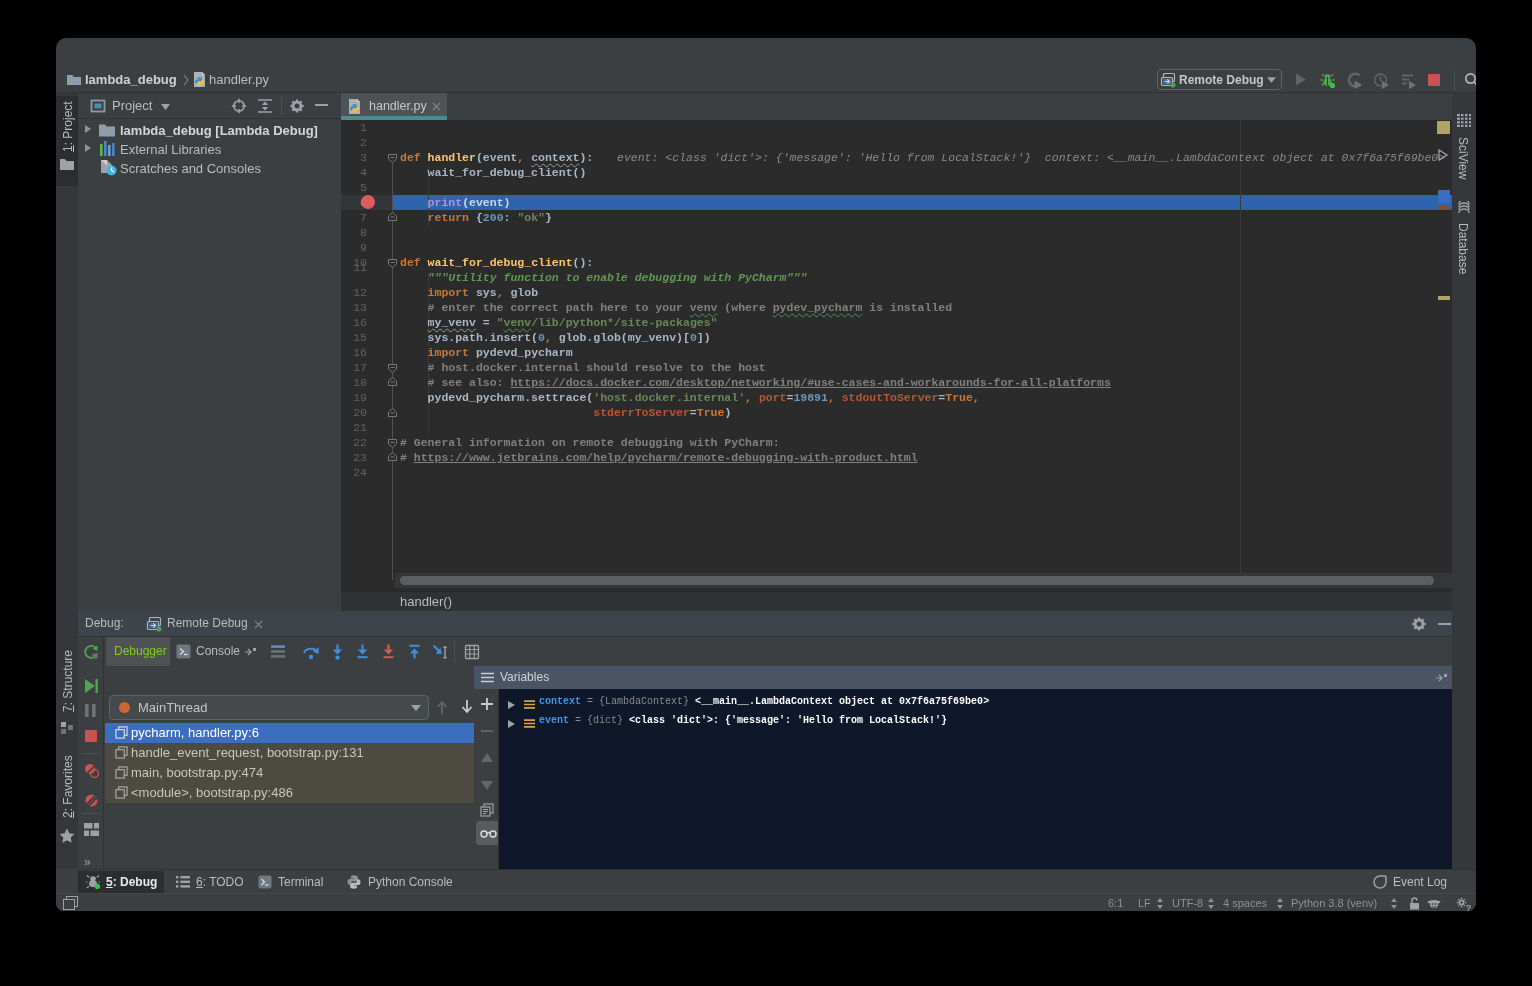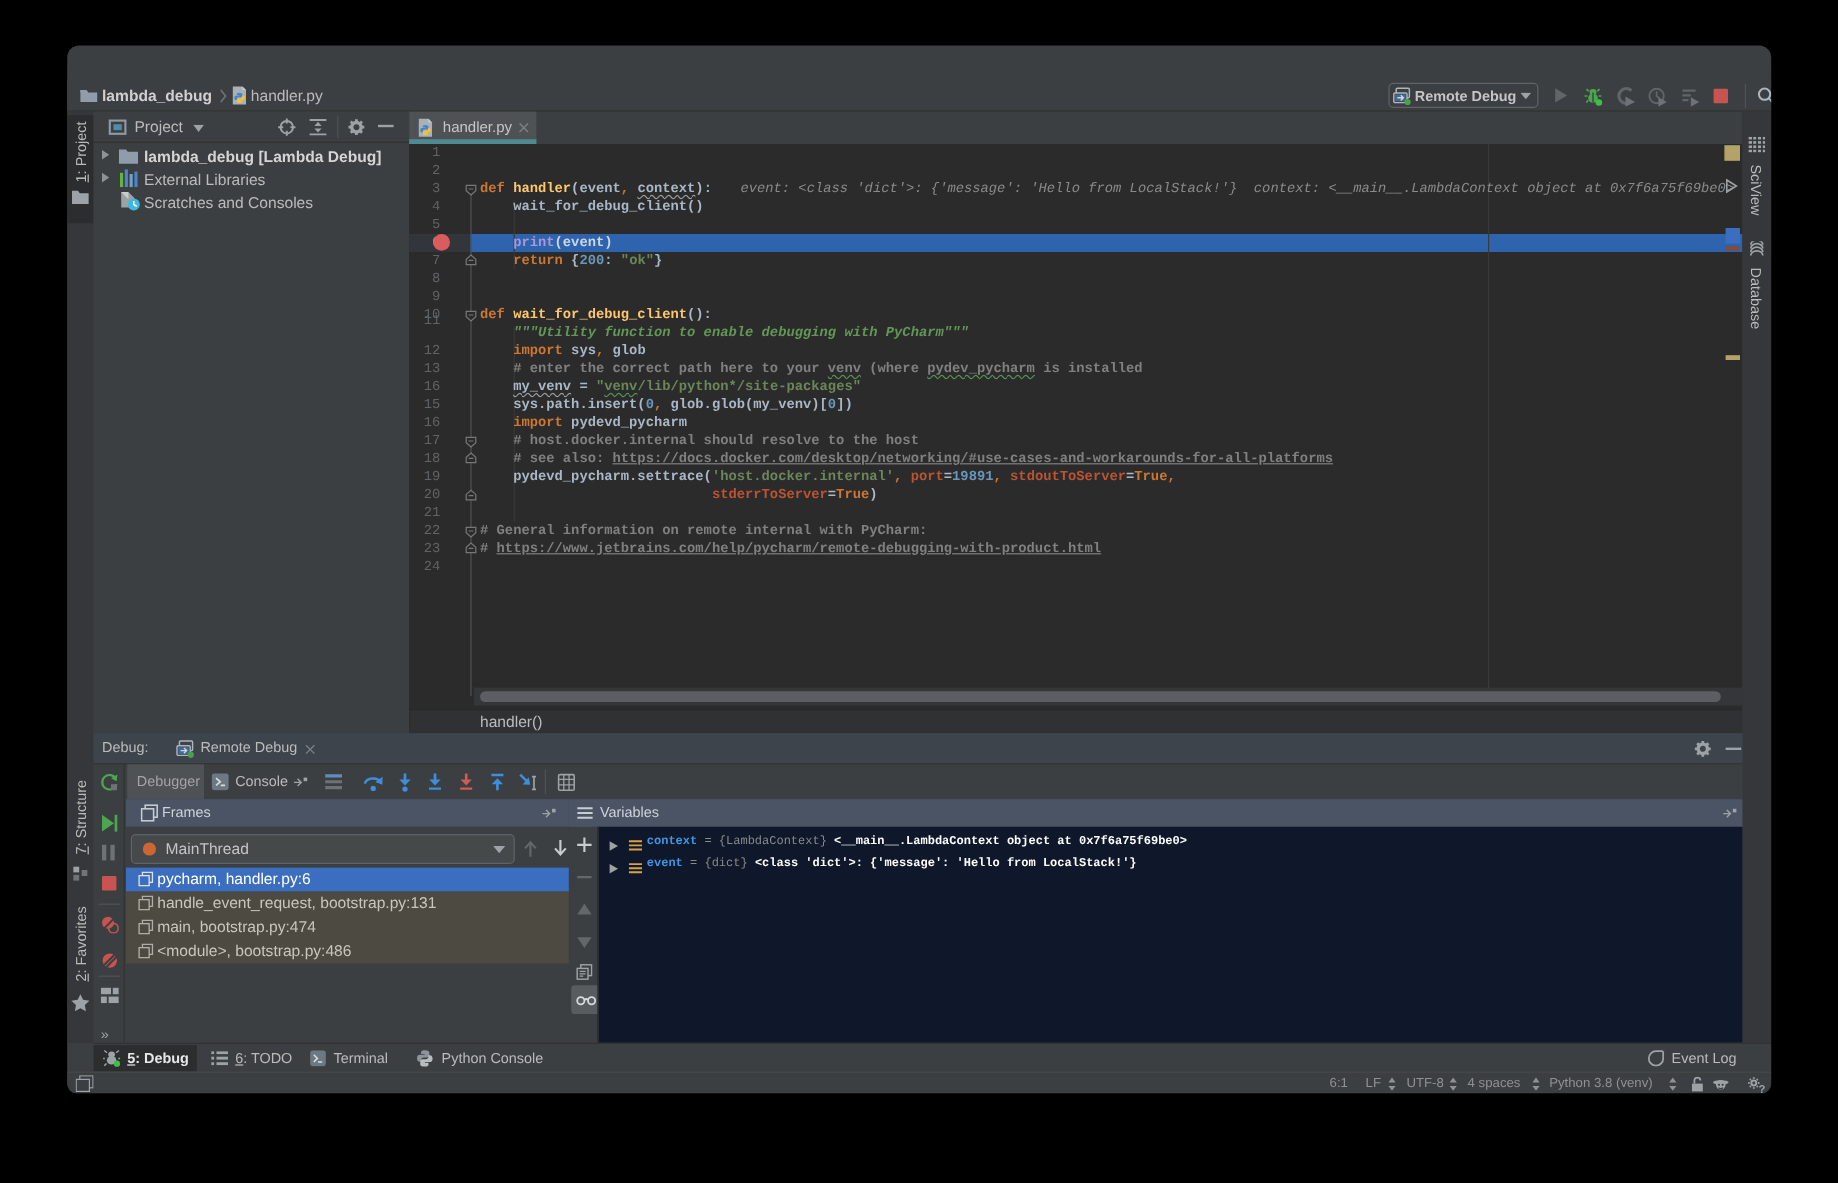--- a/index.html
+++ b/index.html
@@ -308,21 +308,21 @@
       <div class="cl" style="top:150px;">    <span class="ds">"""Utility function to enable debugging with PyCharm"""</span></div>
       <div class="cl" style="top:165px;">    <span class="k">import </span>sys<span class="cm">,</span> glob</div>
       <div class="cl" style="top:180px;"><span class="c">    # enter the correct path here to your <span class="wv2">venv</span> (where <span class="wv2">pydev_pycharm</span> is installed</span></div>
       <div class="cl" style="top:195px;">    <span class="wv1">my_venv</span> = <span class="s">"<span class="wv2">venv</span>/lib/python*/site-packages"</span></div>
       <div class="cl" style="top:210px;">    sys.path.insert(<span class="n">0</span><span class="cm">,</span> glob.glob(my_venv)[<span class="n">0</span>])</div>
       <div class="cl" style="top:225px;">    <span class="k">import </span>pydevd_pycharm</div>
       <div class="cl" style="top:240px;"><span class="c">    # host.docker.internal should resolve to the host</span></div>
       <div class="cl" style="top:255px;"><span class="c">    # see also: <span class="lnk">https://docs.docker.com/desktop/networking/#use-cases-and-workarounds-for-all-platforms</span></span></div>
       <div class="cl" style="top:270px;">    pydevd_pycharm.settrace(<span class="s">'host.docker.internal'</span><span class="cm">,</span> <span class="ka">port</span>=<span class="n">19891</span><span class="cm">,</span> <span class="ka">stdoutToServer</span>=<span class="k">True,</span></div>
       <div class="cl" style="top:285px;">                            <span class="ka">stderrToServer</span>=<span class="k">True</span>)</div>
-      <div class="cl" style="top:315px;"><span class="c"># General information on remote internal with PyCharm:</span></div>
+      <div class="cl" style="top:315px;"><span class="c"># General information on remote debugging with PyCharm:</span></div>
       <div class="cl" style="top:330px;"><span class="c"># <span class="lnk">https://www.jetbrains.com/help/pycharm/remote-debugging-with-product.html</span></span></div>
 
       <div class="abs" style="left:54px; top:453px; width:1057px; height:15px; background:#343637;"></div>
       <div class="abs" style="left:59px; top:456px; width:1034px; height:9px; background:#5c5f61; border-radius:5px;"></div>
 
       <div class="abs" style="left:1096px; top:1px; width:13px; height:13px; background:#b3a369;"></div>
       <svg class="abs" style="left:1096px; top:29px;" width="12" height="12" viewBox="0 0 12 12">
           <path d="M2 1 L10 6 L2 11z" fill="none" stroke="#9da2a6" stroke-width="1.3"></path>
         </svg>
       <div class="abs" style="left:1097px; top:70px; width:12px; height:13px; background:#3c6ec0;"></div>
@@ -384,21 +384,21 @@
           <circle cx="8" cy="8" r="3.9" fill="none" stroke="#9da2a6" stroke-width="2.8"></circle>
           <g stroke="#9da2a6" stroke-width="2.3">
             <path d="M8 1.4 V3.4 M8 12.6 V14.6 M1.4 8 H3.4 M12.6 8 H14.6 M3.3 3.3 L4.8 4.8 M11.2 11.2 L12.7 12.7 M12.7 3.3 L11.2 4.8 M4.8 11.2 L3.3 12.7"></path>
           </g>
         </svg>
       <div class="abs" style="left:1360px; top:12px; width:13px; height:2px; background:#9da2a6;"></div>
     </div>
 
     <div class="abs" style="left:0; top:26px; width:1374px; height:29px;">
       <div class="abs" style="left:28px; top:0; width:64px; height:29px; background:#4e5254;"></div>
-      <div class="crumb" style="left:36px; top:7px; font-size:12px; color:#a3a3a3;">Debugger</div>
+      <div class="crumb" style="left:36px; top:7px; font-size:12px; color:#84cc16;">Debugger</div>
       <svg class="abs" style="left:98px; top:7px;" width="15" height="15" viewBox="0 0 15 15">
           <rect x="0.5" y="0.5" width="14" height="14" rx="2" fill="#6e7880"></rect>
           <path d="M4 4.5 L7.5 7.5 L4 10.5" stroke="#d7dcdf" stroke-width="1.4" fill="none"></path>
           <path d="M8 10.5 H11.5" stroke="#d7dcdf" stroke-width="1.4"></path>
         </svg>
       <div class="crumb" style="left:118px; top:7px; font-size:12px;">Console</div>
       <svg class="abs" style="left:166px; top:8px;" width="13" height="13" viewBox="0 0 13 13">
           <path d="M1 7 L6 7 M4 4 L7 7 L4 10" stroke="#9da2a6" stroke-width="1.2" fill="none"></path>
           <rect x="9" y="3" width="3" height="3" fill="#9da2a6"></rect>
         </svg>
@@ -482,31 +482,20 @@
         </svg>
       <svg class="abs" style="left:6px; top:186px;" width="15" height="13" viewBox="0 0 15 13">
           <rect x="0" y="0" width="8.5" height="5.5" fill="#9da2a6"></rect>
           <rect x="10" y="0" width="5" height="5.5" fill="#9da2a6"></rect>
           <rect x="0" y="7.5" width="5" height="5.5" fill="#9da2a6"></rect>
           <rect x="6.5" y="7.5" width="8.5" height="5.5" fill="#9da2a6"></rect>
         </svg>
       <div class="abs" style="left:6px; top:218px; color:#9da2a6; font-size:12px; letter-spacing:1px;">»</div>
     </div>
 
-    <div class="phead" style="left:27px; top:55px; width:369px;">
-      <svg class="abs" style="left:12px; top:4px;" width="15" height="15" viewBox="0 0 15 15">
-          <rect x="4" y="1" width="10" height="10" fill="none" stroke="#c8cdd1" stroke-width="1.3"></rect>
-          <rect x="1" y="4" width="10" height="10" fill="#4b5464" stroke="#c8cdd1" stroke-width="1.3"></rect>
-        </svg>
-      <div class="abs" style="left:30px; top:4px; color:#ced3d7;">Frames</div>
-      <svg class="abs" style="left:346px; top:5px;" width="13" height="13" viewBox="0 0 13 13">
-          <path d="M1 7 L6 7 M4 4 L7 7 L4 10" stroke="#9da2a6" stroke-width="1.2" fill="none"></path>
-          <rect x="9" y="3" width="3" height="3" fill="#9da2a6"></rect>
-        </svg>
-    </div>
     <div class="abs" style="left:27px; top:78px; width:369px; height:180px; background:#3c3f41;">
 
       <div class="abs" style="left:4px; top:6px; width:320px; height:25px; border:1px solid #5e6366; border-radius:4px; background:#45494a;">
         <div class="abs" style="left:9px; top:6px; width:11px; height:11px; border-radius:50%; background:#cc6633;"></div>
         <div class="crumb" style="left:28px; top:4px; color:#c5c5c5;">MainThread</div>
         <svg class="abs" style="left:301px; top:9px;" width="10" height="6" viewBox="0 0 10 6">
             <path d="M0 0 L10 0 L5 6z" fill="#9da2a6"></path>
           </svg>
       </div>
       <svg class="abs" style="left:330px; top:10px;" width="14" height="16" viewBox="0 0 14 16">

